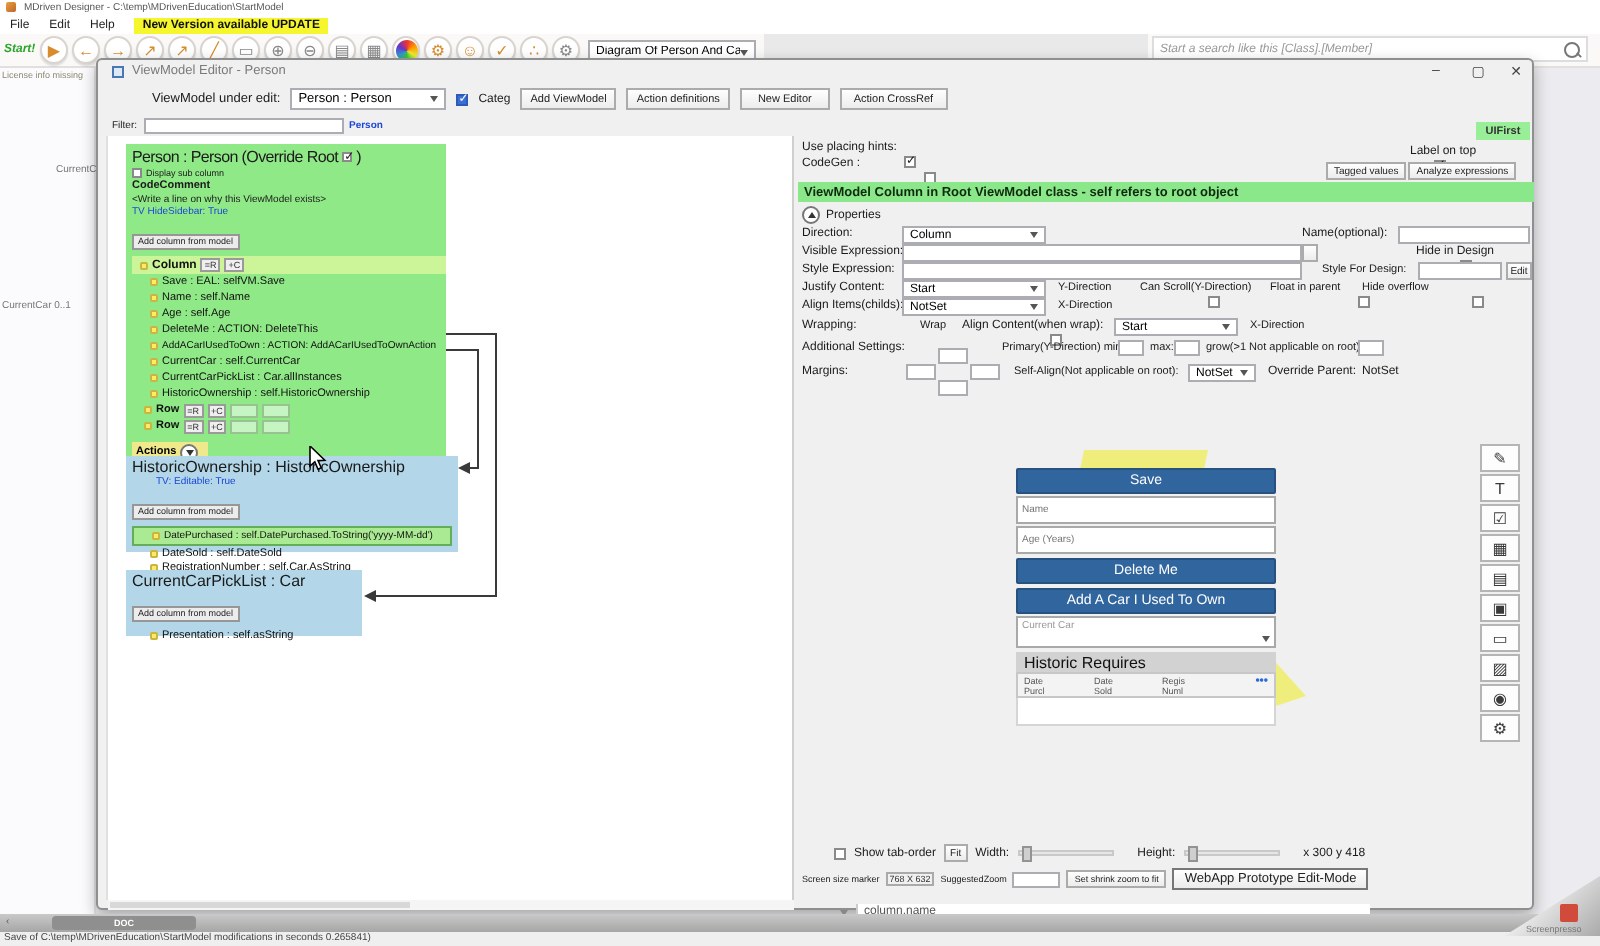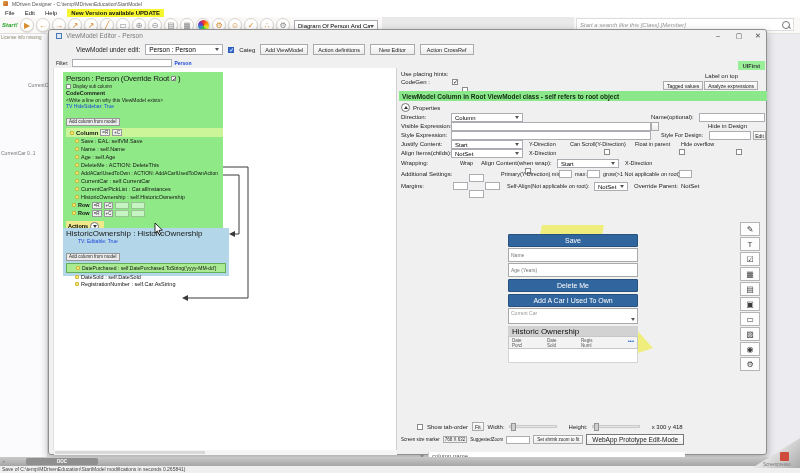--- a/index.html
+++ b/index.html
@@ -256,20 +256,28 @@
       <div class="gi" style="height:7px;">
           <span class="dot"></span>
           <span>DateSold : self.DateSold</span>
         </div>
       <div class="gi" style="height:7px;">
           <span class="dot"></span>
           <span>RegistrationNumber : self.Car.AsString</span>
         </div>
     </div>
 
+    <div class="abs" style="left:9px;top:217px;width:118px;height:33px;background:#b3d7e8;padding:1px 0 0 3px;">
+      <div class="f8 lbl">CurrentCarPickList : Car</div>
+      <span class="addbtn">Add column from model</span>
+      <div class="gi" style="height:8px;margin-top:1px;">
+          <span class="dot"></span>
+          <span>Presentation : self.asString</span>
+        </div>
+    </div>
 
     <svg class="abs" width="10" height="13" viewBox="0 0 10 13" style="left:100px;top:155px;">
       <path d="M1,0 L1,10 L3.4,7.9 L5,11.6 L6.6,10.9 L5,7.3 L8.4,7.1 Z" fill="#fff" stroke="#000" stroke-width="0.8"></path>
     </svg>
   </div>
 
   
   <div class="abs" style="left:5px;top:420px;width:343px;height:5px;background:#f5f5f5;">
     <div style="position:absolute;left:1px;top:1px;width:150px;height:3px;background:#d8d8d8;"></div>
   </div>
@@ -375,21 +383,21 @@
 
   <div class="abs pbtn" style="left:459px;top:204px;width:130px;height:13px;">Save</div>
   <input class="abs pinp" style="left: 459px; top: 218px; width: 130px; height: 14px;" placeholder="Name">
   <input class="abs pinp" style="left: 459px; top: 233px; width: 130px; height: 14px;" placeholder="Age (Years)">
   <div class="abs pbtn" style="left:459px;top:249px;width:130px;height:13px;">Delete Me</div>
   <div class="abs pbtn" style="left:459px;top:264px;width:130px;height:13px;">Add A Car I Used To Own</div>
   <div class="abs" style="left:459px;top:278px;width:130px;height:16px;background:#fff;border:1px solid #a9a9a9;">
     <span class="f5" style="position:absolute;left:2px;top:1px;color:#999;">Current Car</span>
     <span class="car" style="position:absolute;right:2px;bottom:2px;"></span>
   </div>
-  <div class="abs f8 flex" style="left:459px;top:296px;width:130px;height:10px;background:#d2d2d2;color:#111;padding-left:4px;">Historic Ownership</div>
+  <div class="abs f8 flex" style="left:459px;top:296px;width:130px;height:10px;background:#d2d2d2;color:#111;padding-left:4px;">Historic Requires</div>
   <div class="abs" style="left:459px;top:306px;width:130px;height:13px;background:#f3f3f3;border:1px solid #c7c7c7;">
     <span class="abs f4" style="left:3px;top:1px;color:#555;"><span>Date</span><br><span>Purcl</span></span>
     <span class="abs f4" style="left:38px;top:1px;color:#555;"><span>Date</span><br><span>Sold</span></span>
     <span class="abs f4" style="left:72px;top:1px;color:#555;"><span>Regis</span><br><span>Numl</span></span>
     <span class="abs f6 b" style="right:3px;top:1px;color:#2b6cd4;position:absolute;">•••</span>
   </div>
   <div class="abs" style="left:459px;top:319px;width:130px;height:14px;background:#fff;border:1px solid #d5d5d5;border-top:none;"></div>
 
   
   <div class="abs" style="left:691px;top:192px;width:22px;">

